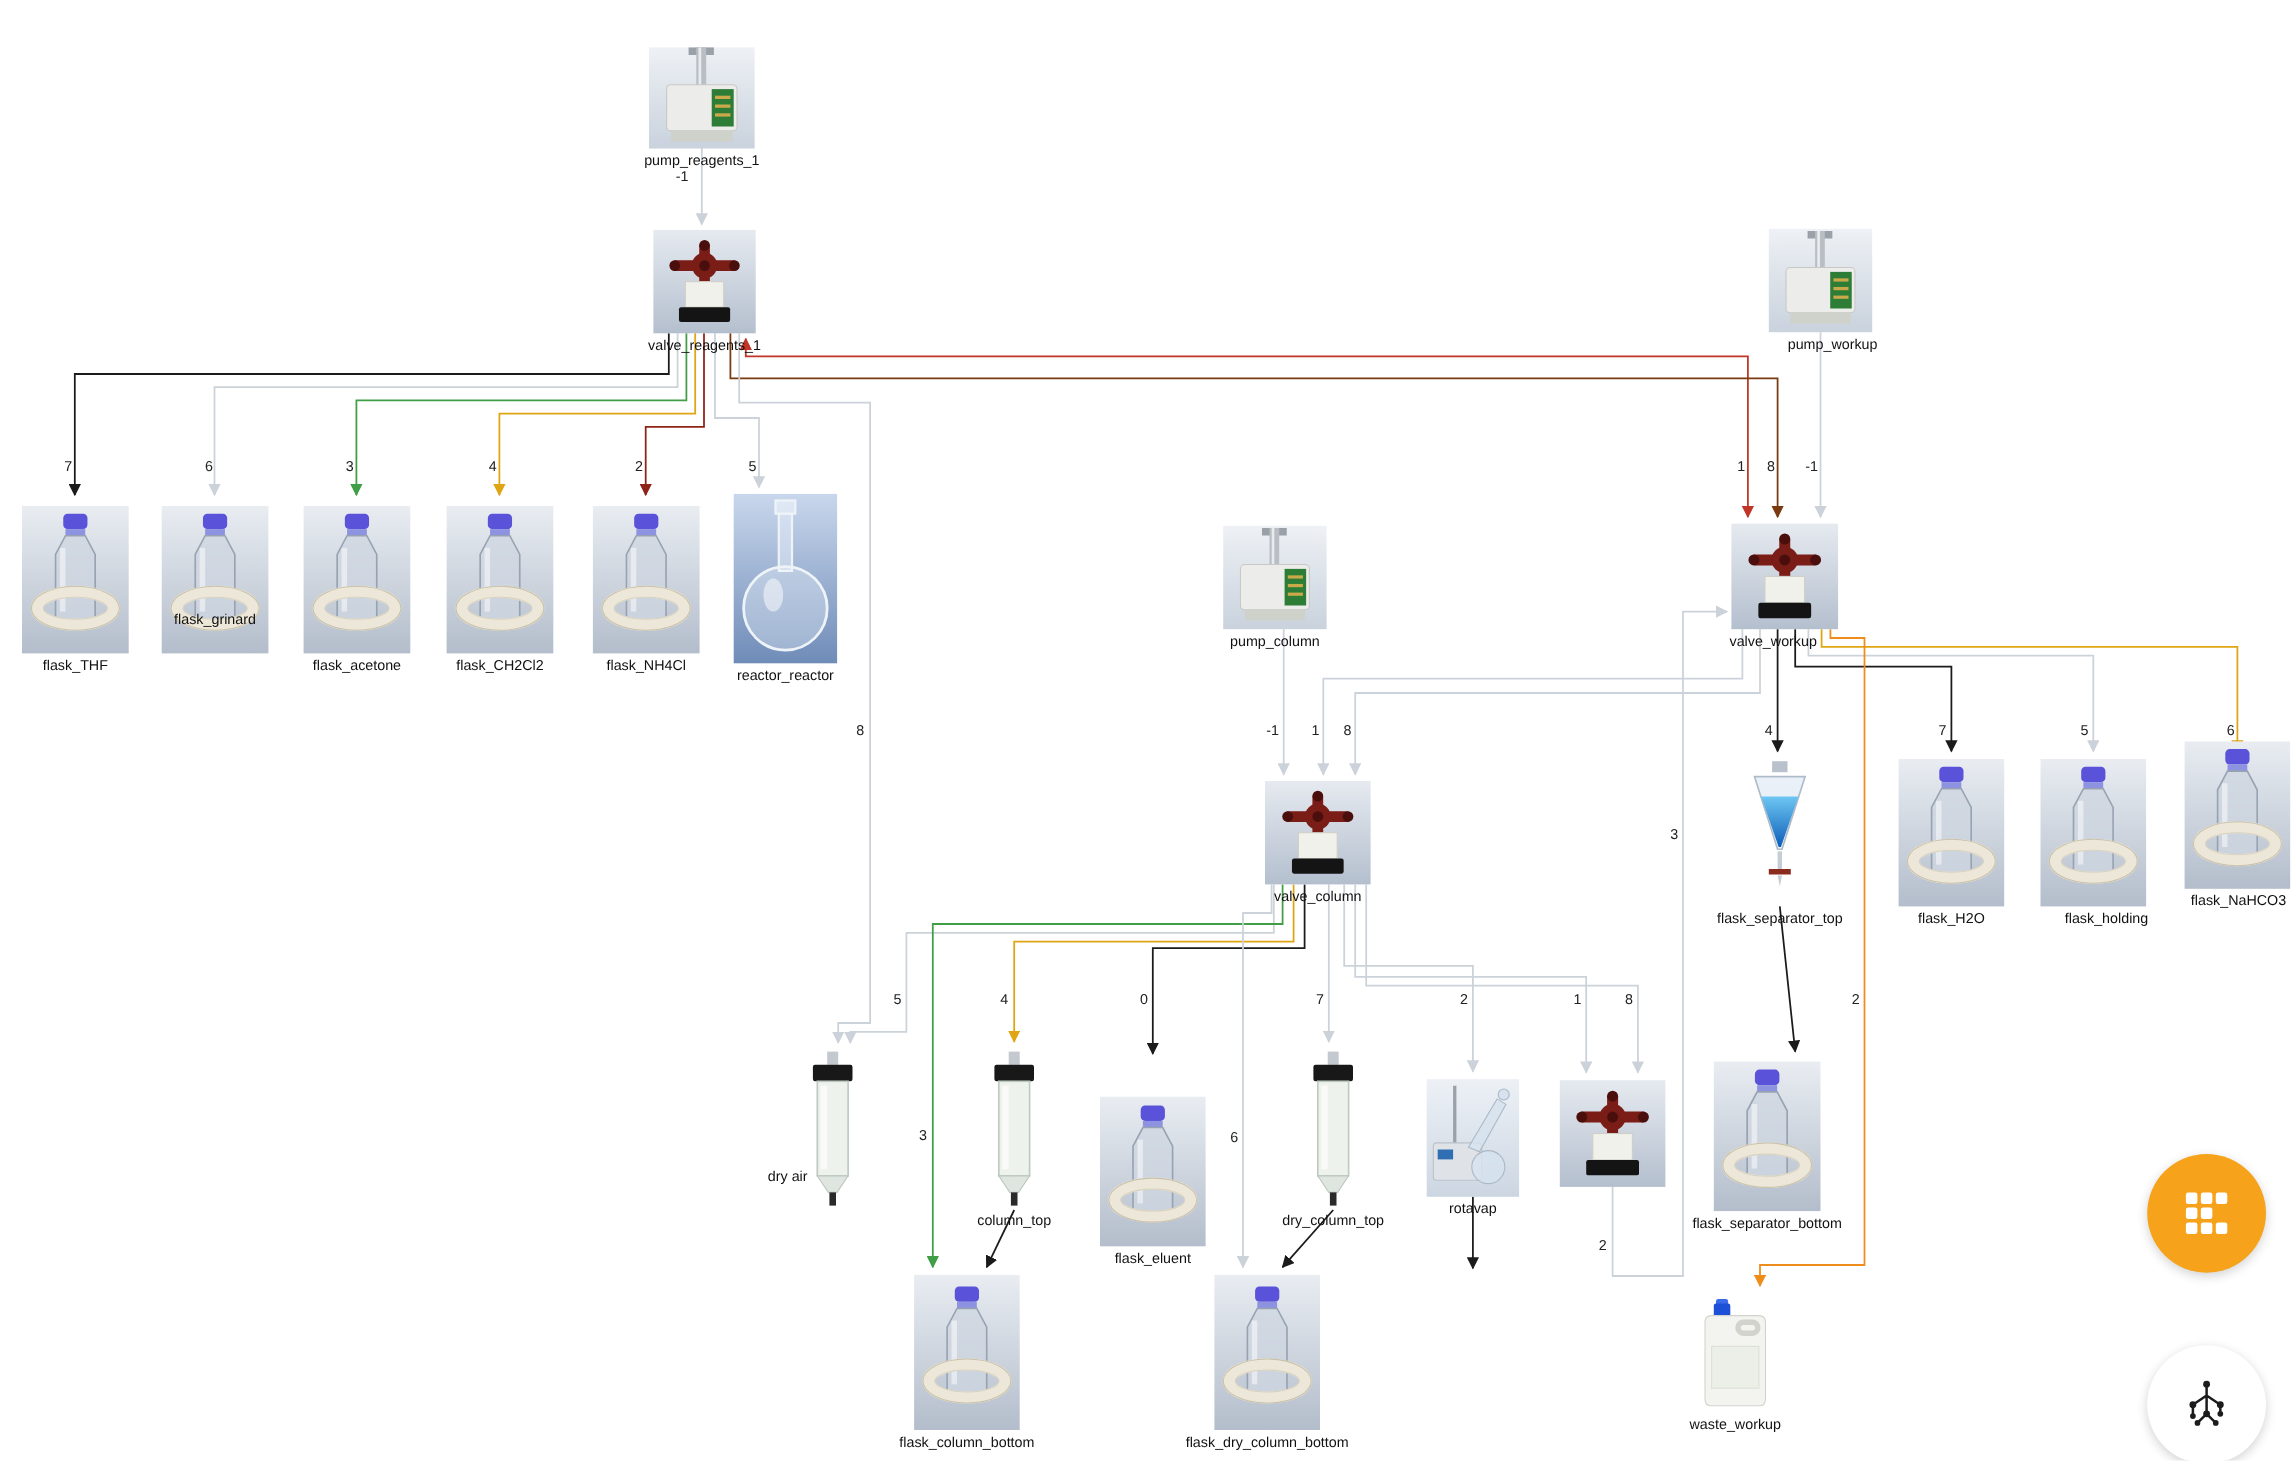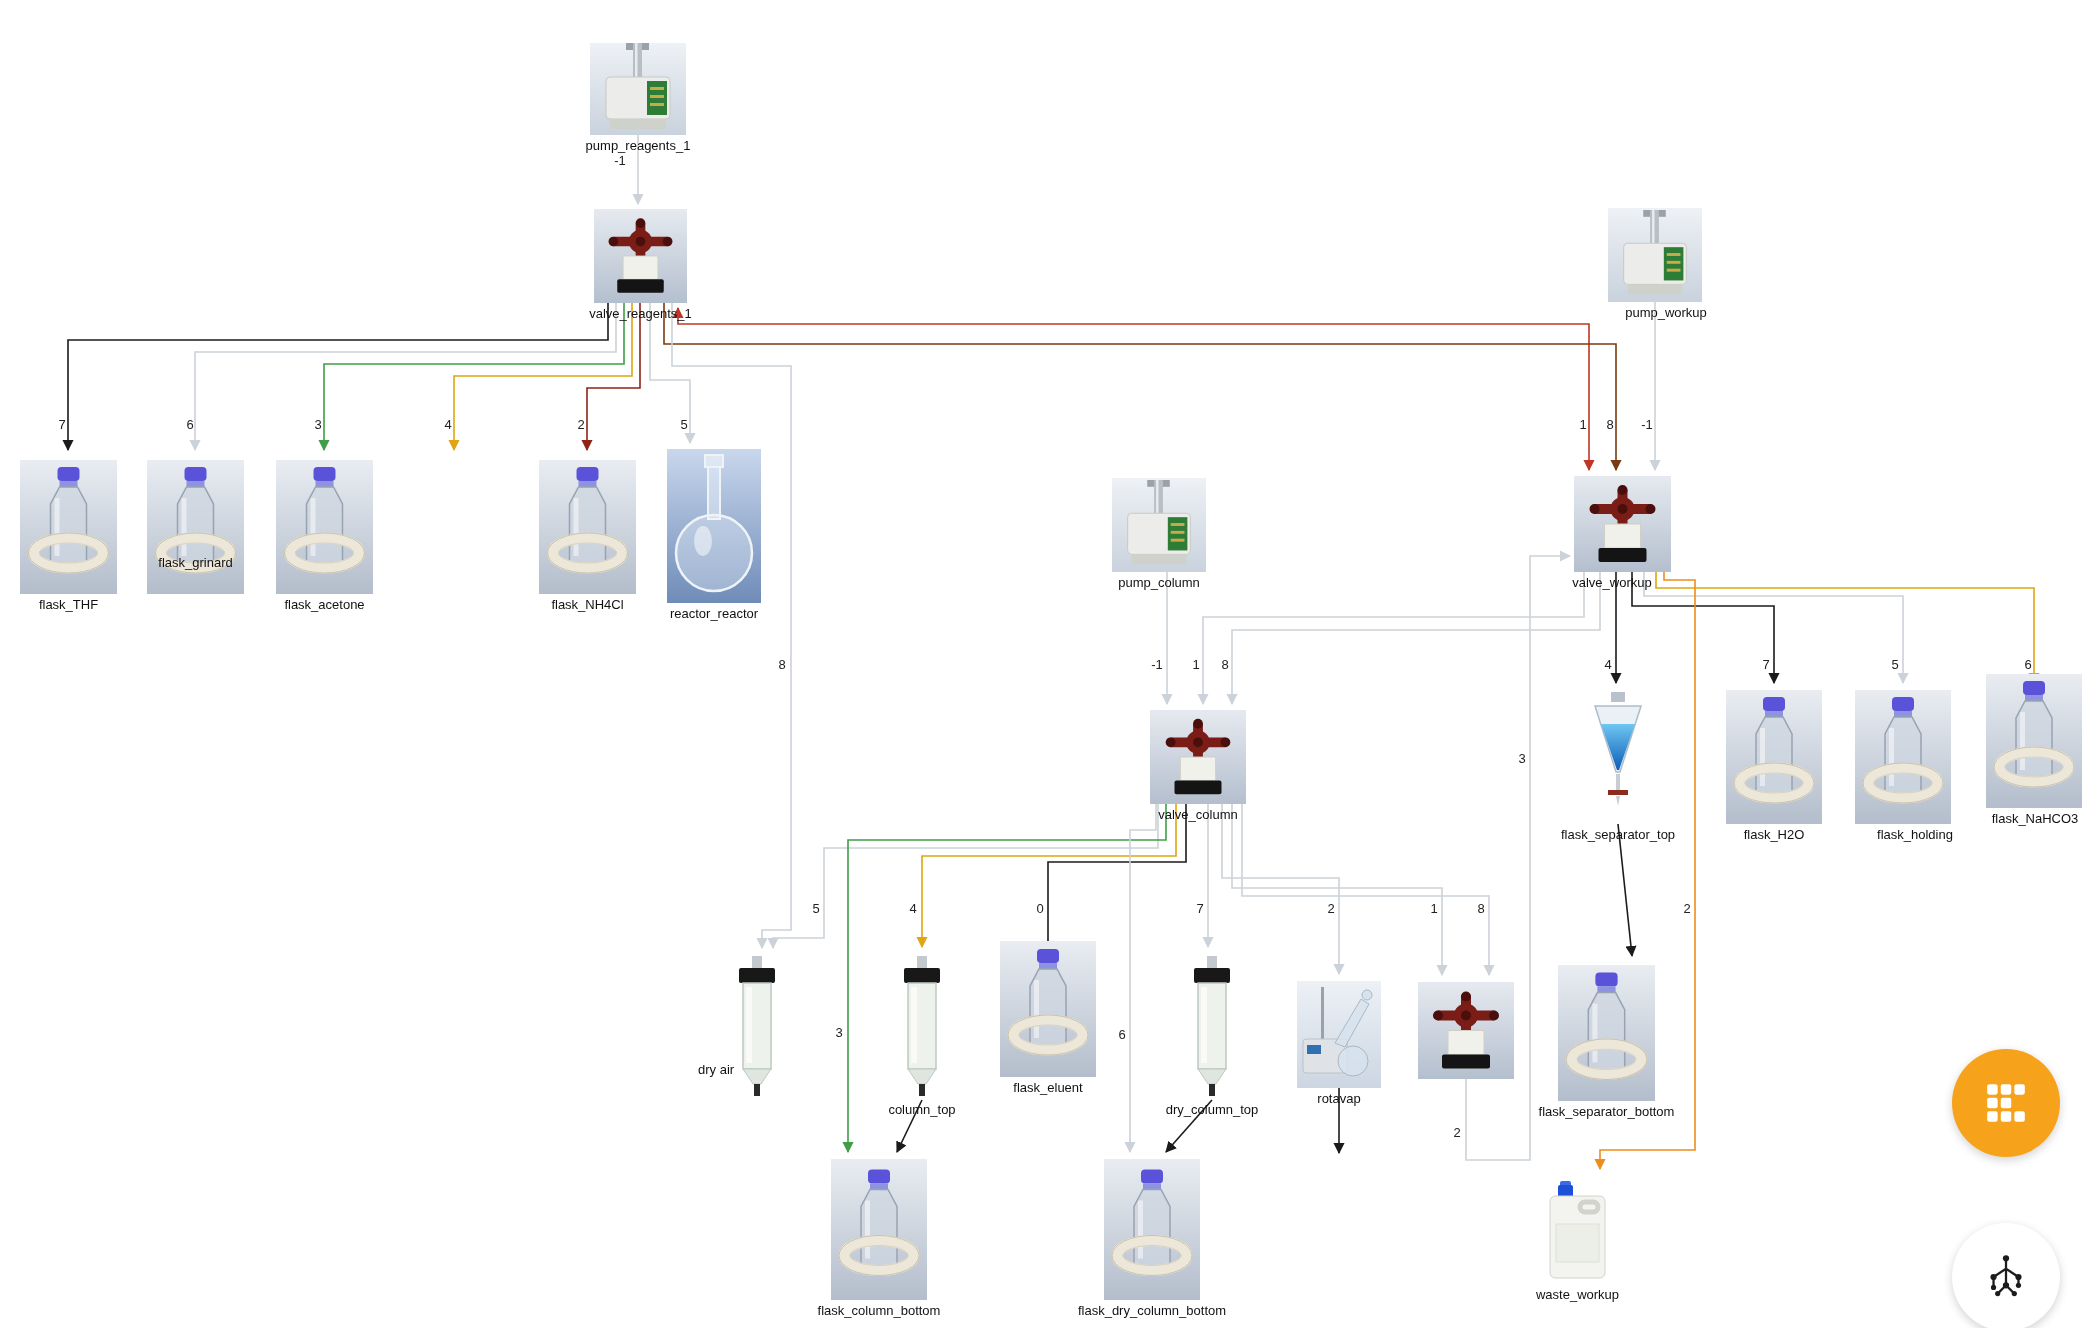--- a/index.html
+++ b/index.html
@@ -229,20 +229,26 @@
         <use href="#sym-flask"></use>
       </svg>
   <div class="node-label label-inside">flask_grinard</div>
 </div>
 <div class="node" style="left:276px;top:460px;width:97px">
   <svg class="tile bg-flask" width="97" height="134" viewBox="0 0 96 134">
         <use href="#sym-flask"></use>
       </svg>
   <div class="node-label">flask_acetone</div>
 </div>
+<div class="node" style="left:406px;top:460px;width:97px">
+  <svg class="tile bg-flask" width="97" height="134" viewBox="0 0 96 134">
+        <use href="#sym-flask"></use>
+      </svg>
+  <div class="node-label">flask_CH2Cl2</div>
+</div>
 <div class="node" style="left:539px;top:460px;width:97px">
   <svg class="tile bg-flask" width="97" height="134" viewBox="0 0 96 134">
         <use href="#sym-flask"></use>
       </svg>
   <div class="node-label">flask_NH4Cl</div>
 </div>
 <div class="node" style="left:667px;top:449px;width:94px">
   <svg class="tile bg-reactor" width="94" height="154" viewBox="0 0 94 154">
         <use href="#sym-reactor"></use>
       </svg>
@@ -295,21 +301,21 @@
         <use href="#sym-cart"></use>
       </svg>
   <div class="node-label" style="left:-32px;top:108px;transform:none;margin-top:0">dry air</div>
 </div>
 <div class="node" style="left:895px;top:954px;width:54px">
   <svg class="tile" width="54" height="145" viewBox="0 0 54 145">
         <use href="#sym-cart"></use>
       </svg>
   <div class="node-label">column_top</div>
 </div>
-<div class="node" style="left:1000px;top:941px;width:96px">
+<div class="node" style="left:1000px;top:997px;width:96px">
   <svg class="tile bg-flask" width="96" height="136" viewBox="0 0 96 134">
         <use href="#sym-flask"></use>
       </svg>
   <div class="node-label">flask_eluent</div>
 </div>
 <div class="node" style="left:1185px;top:954px;width:54px">
   <svg class="tile" width="54" height="145" viewBox="0 0 54 145">
         <use href="#sym-cart"></use>
       </svg>
   <div class="node-label">dry_column_top</div>

